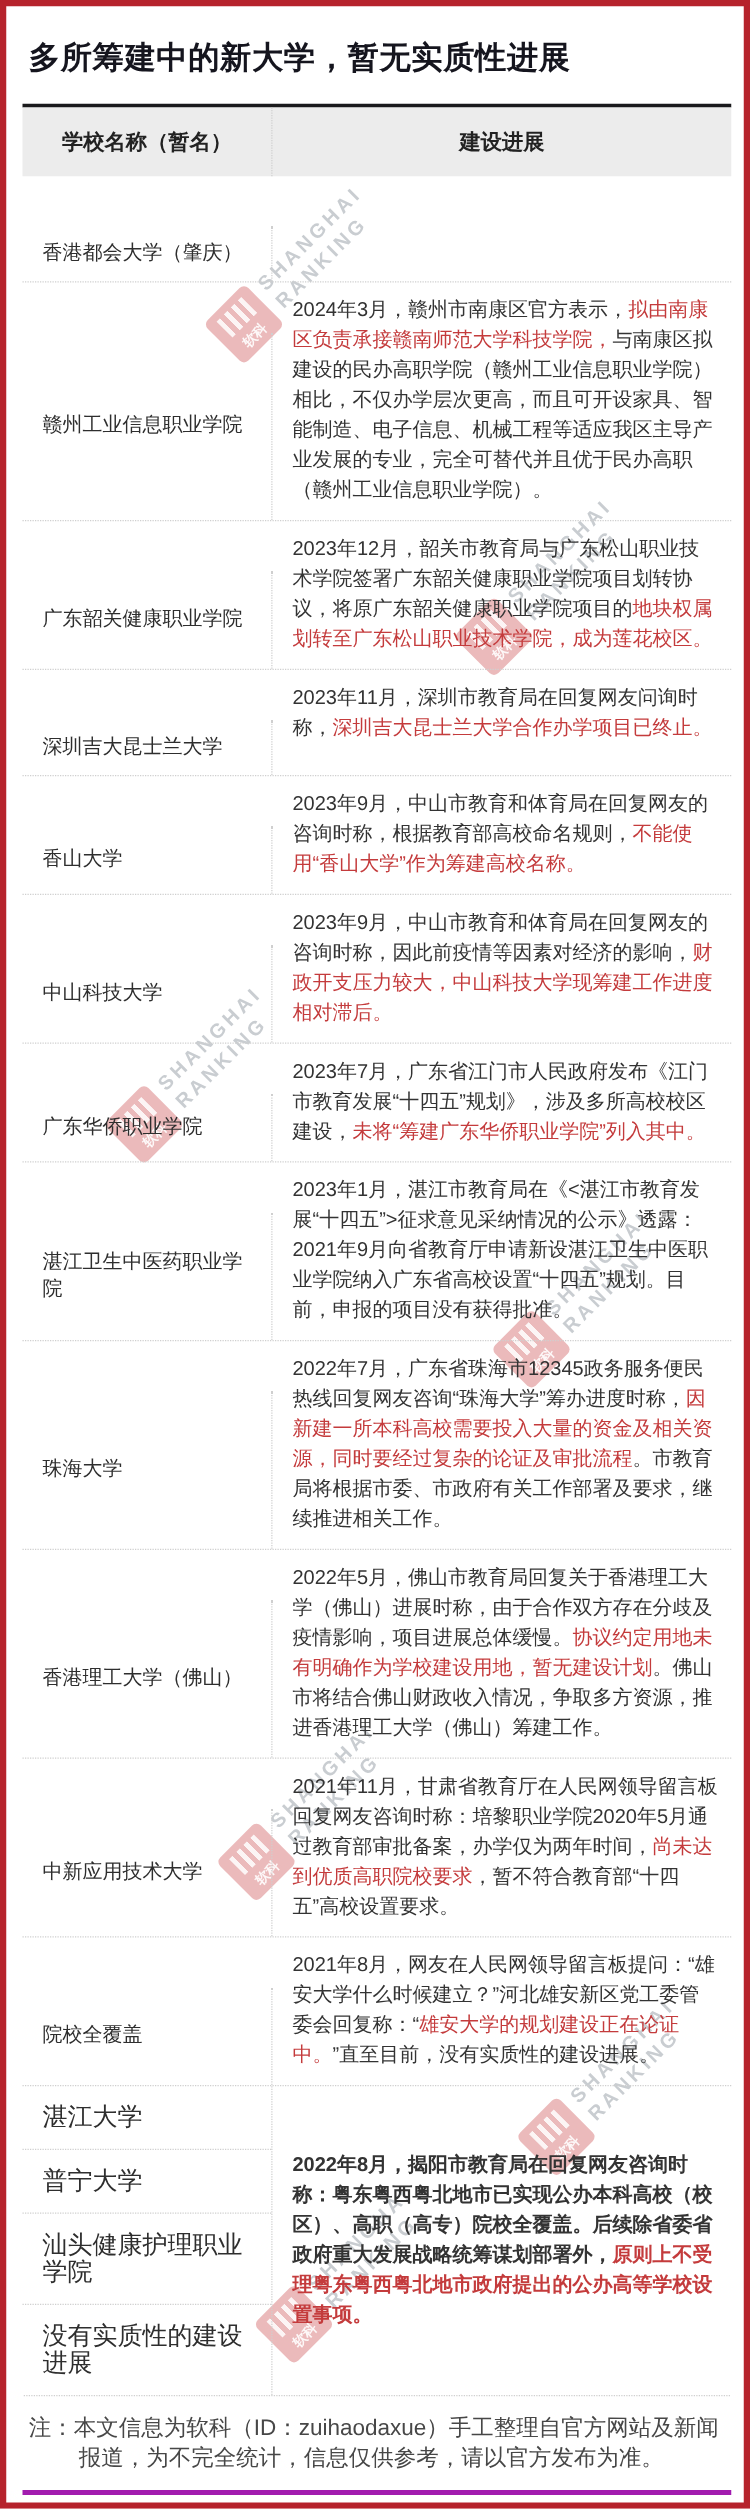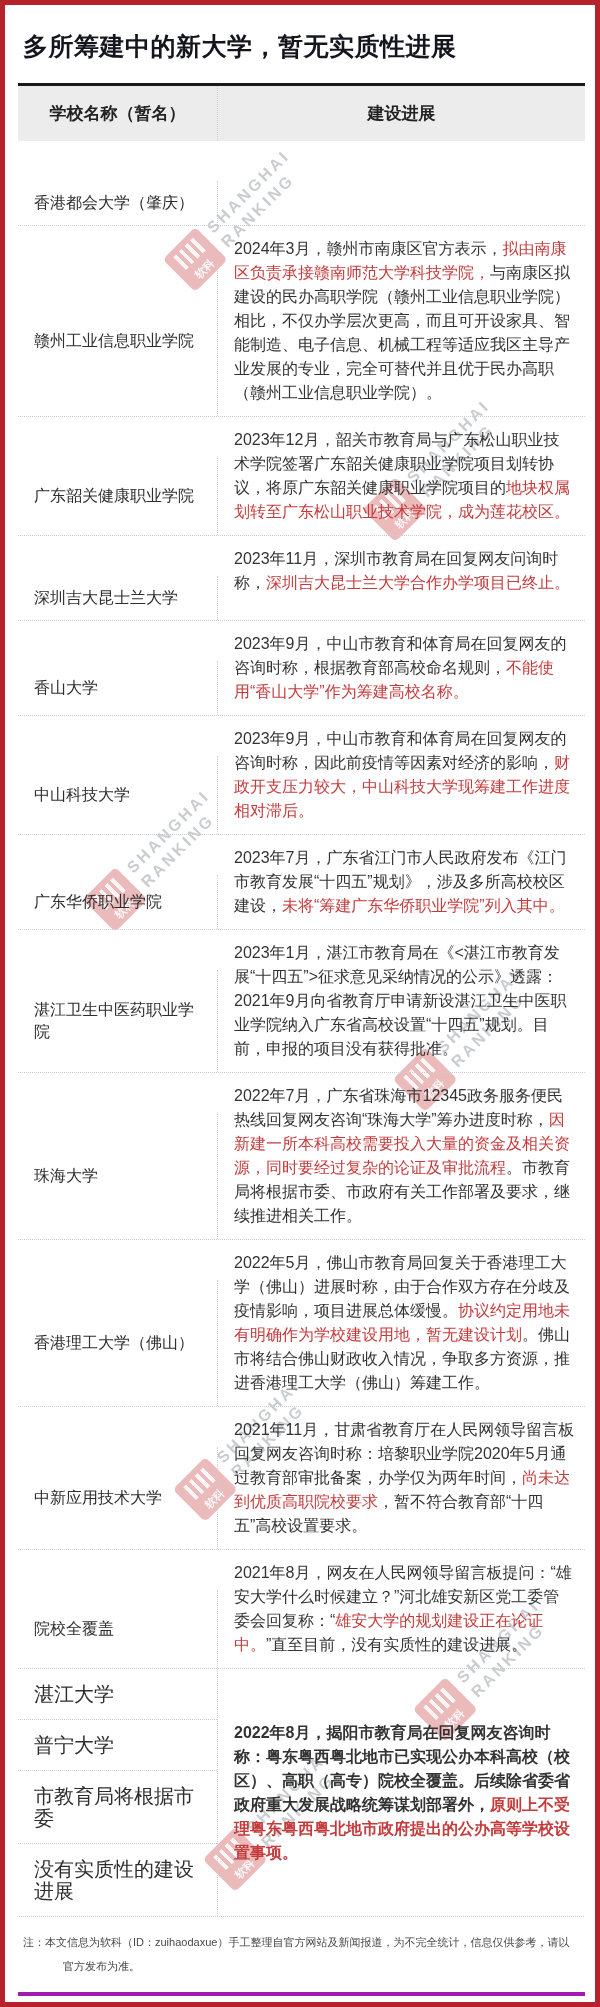--- a/index.html
+++ b/index.html
@@ -23,21 +23,21 @@
   .red{color:#c43b3c;}
   .merged-section{display:flex;}
   .merged-names{flex:0 0 200px;box-sizing:border-box;border-right:1px dotted #cfcfcf;
     display:flex;flex-direction:column;}
   .merged-name{flex:1;display:flex;align-items:center;padding:14px 8px 14px 16px;
     font-size:20px;line-height:22px;color:#2e2e2e;}
   .merged-name + .merged-name{border-top:1px dotted #cfcfcf;}
   .merged-progress{flex:1;box-sizing:border-box;display:flex;align-items:center;
     padding:14px 10px 14px 16px;font-size:16px;line-height:24px;color:#333;font-weight:bold;}
   .footnote{border-top:1px dotted #cfcfcf;margin:0 1px;padding:13px 4px 14px 4px;
-    font-size:11px;line-height:24px;color:#474747;}
+    font-size:18px;line-height:24px;color:#474747;}
   .footnote .note{padding-left:40px;text-indent:-40px;}
   
   .wm{position:absolute;z-index:0;display:flex;align-items:center;gap:8px;
     transform:rotate(-45deg);pointer-events:none;}
   .wm-logo{width:46px;height:46px;border-radius:5px;background:rgba(192,39,45,0.32);
     display:flex;flex-direction:column;align-items:center;justify-content:flex-end;
     padding-bottom:4px;box-sizing:border-box;position:relative;}
   .wm-bars{position:absolute;top:6px;left:9px;width:28px;height:18px;
     background:repeating-linear-gradient(90deg,rgba(255,255,255,0.85) 0 4px,transparent 4px 8px);}
   .wm-logo-text{color:rgba(255,255,255,0.9);font-size:11px;font-weight:bold;line-height:12px;}
@@ -173,21 +173,21 @@
           </div>
           <div class="t-row">
             <div class="cell-school">院校全覆盖</div>
             <div class="cell-progress"><span>2021年8月，网友在人民网领导留言板提问：“雄安大学什么时候建立？”河北雄安新区党工委管委会回复称：“</span><span class="red">雄安大学的规划建设正在论证中。</span><span>”直至目前，没有实质性的建设进展。</span></div>
           </div>
         </div>
       <div class="merged-section">
         <div class="merged-names" id="merged-names">
             <div class="merged-name">湛江大学</div>
             <div class="merged-name">普宁大学</div>
-            <div class="merged-name">市教育局将根据市委</div>
+            <div class="merged-name">汕头健康护理职业学院</div>
             <div class="merged-name">没有实质性的建设进展</div>
           </div>
         <div class="merged-progress">
           <div id="merged-progress-text"><span>2022年8月，揭阳市教育局在回复网友咨询时称：粤东粤西粤北地市已实现公办本科高校（校区）、高职（高专）院校全覆盖。后续除省委省政府重大发展战略统筹谋划部署外，</span><span class="red">原则上不受理粤东粤西粤北地市政府提出的公办高等学校设置事项。</span></div>
         </div>
       </div>
       <div class="footnote">
         <div class="note"><span id="note-label">注：</span><span id="note-body">本文信息为软科（ID：zuihaodaxue）手工整理自官方网站及新闻报道，为不完全统计，信息仅供参考，请以官方发布为准。</span></div>
       </div>
     </div>

